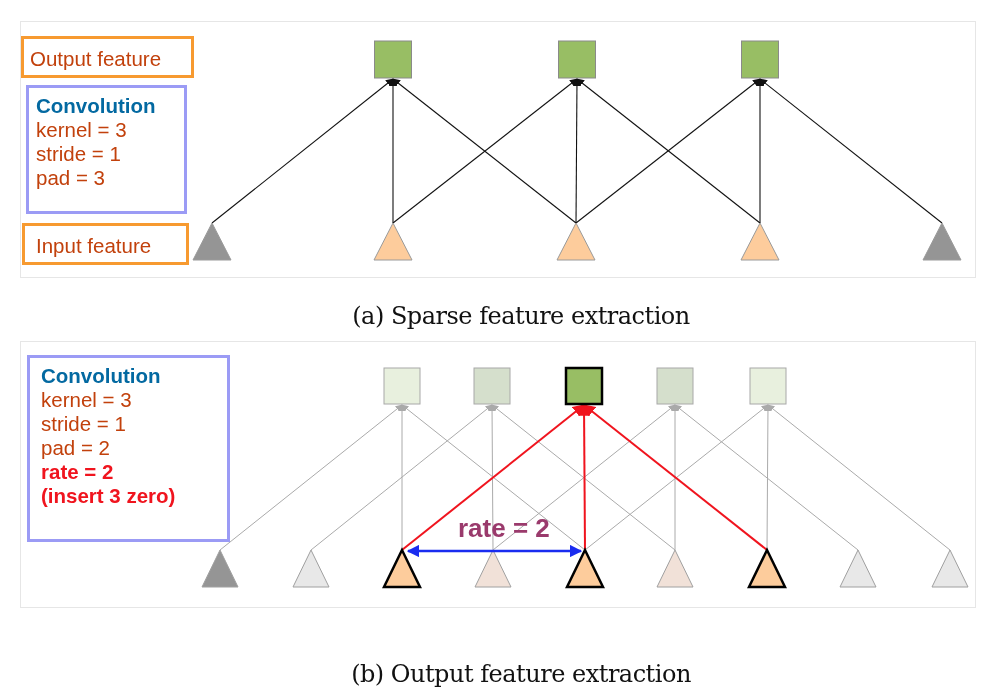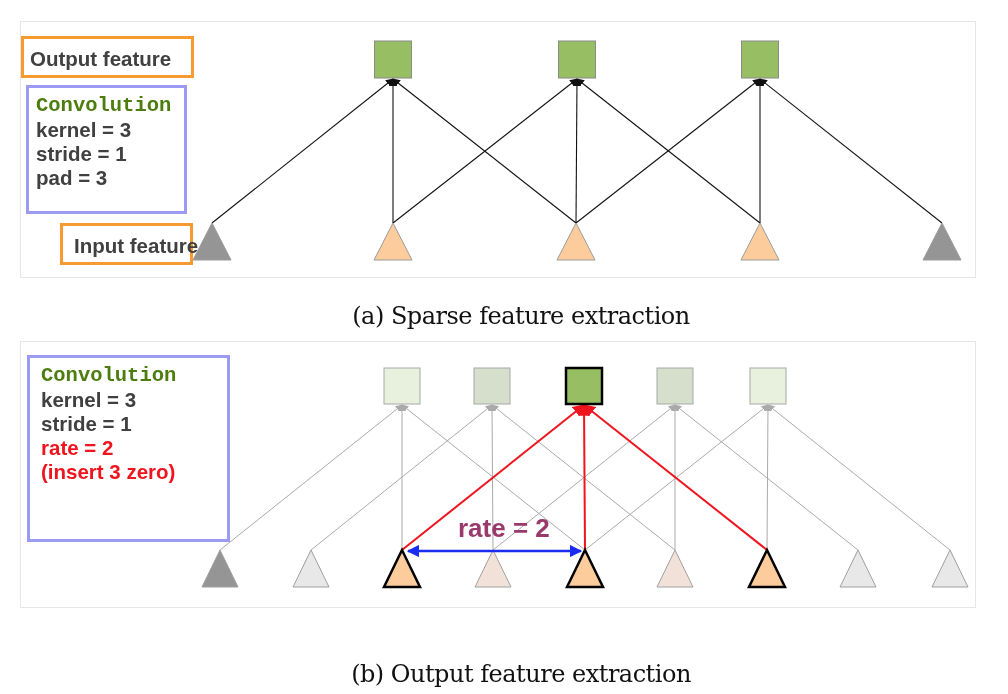--- a/index.html
+++ b/index.html
@@ -4,22 +4,22 @@
 <style>
   html, body { margin:0; padding:0; background:#ffffff; }
   body { width:1008px; height:694px; position:relative; overflow:hidden; font-family:"Liberation Sans", sans-serif; }
   .panel { position:absolute; border:1px solid #e6e6e6; background:#fff; }
   #panel-a { left:20px; top:21px; width:954px; height:255px; }
   #panel-b { left:20px; top:341px; width:954px; height:265px; }
   svg.diag { position:absolute; left:0; top:0; width:1008px; height:694px; }
   .lbl-box { position:absolute; box-sizing:border-box; background:#fff; }
   .orange { border:3px solid #f79a30; }
   .blue { border:3px solid #9b9bf5; }
-  .lbl-text { font-size:20.5px; color:#404040; line-height:24px; white-space:nowrap;font-weight:bold; }
-  .conv-title { font-weight:bold; color:#4d7c0f;font-family:Liberation Mono, monospace; }
+  .lbl-text { font-size:20.5px; color:#c2410c; line-height:24px; white-space:nowrap; }
+  .conv-title { font-weight:bold; color:#0369a1; }
   .red-bold { font-weight:bold; color:#f0141e; }
   .caption { position:absolute; width:1008px; left:17px; text-align:center; font-family:"DejaVu Serif", "Liberation Serif", serif; font-size:24px; color:#111; letter-spacing:-0.5px; }
   .rate-label { position:absolute; font-weight:bold; font-size:26px; color:#9a3a6c; white-space:nowrap; }
 </style>
 </head>
 <body>
 
 <div class="panel" id="panel-a"></div>
 <div class="panel" id="panel-b"></div>
 
@@ -99,29 +99,30 @@
 
 <div class="lbl-box orange" style="left:21px; top:36px; width:173px; height:42px; padding:8px 0 0 6px;">
   <div class="lbl-text">Output feature</div>
 </div>
 <div class="lbl-box blue" style="left:26px; top:85px; width:161px; height:129px; padding:6px 0 0 7px;">
   <div class="lbl-text conv-title">Convolution</div>
   <div class="lbl-text">kernel = 3</div>
   <div class="lbl-text">stride = 1</div>
   <div class="lbl-text">pad = 3</div>
 </div>
-<div class="lbl-box orange" style="left:22px; top:223px; width:133px; height:42px; padding:8px 7px 0 11px;margin-left:38px;">
+<div class="lbl-box orange" style="left:22px; top:223px; width:167px; height:42px; padding:8px 7px 0 11px;">
   <div class="lbl-text">Input feature</div>
 </div>
 
 <div class="caption" style="top:302px;">(a) Sparse feature extraction</div>
 
 <div class="lbl-box blue" style="left:27px; top:355px; width:203px; height:187px; padding:6px 0 0 11px;">
   <div class="lbl-text conv-title">Convolution</div>
   <div class="lbl-text">kernel = 3</div>
   <div class="lbl-text">stride = 1</div>
+  <div class="lbl-text">pad = 2</div>
   <div class="lbl-text red-bold">rate = 2</div>
   <div class="lbl-text red-bold">(insert 3 zero)</div>
 </div>
 
 <div class="rate-label" style="left:458px; top:513px;">rate = 2</div>
 
 <div class="caption" style="top:660px;">(b) Output feature extraction</div>
 
 </body></html>

